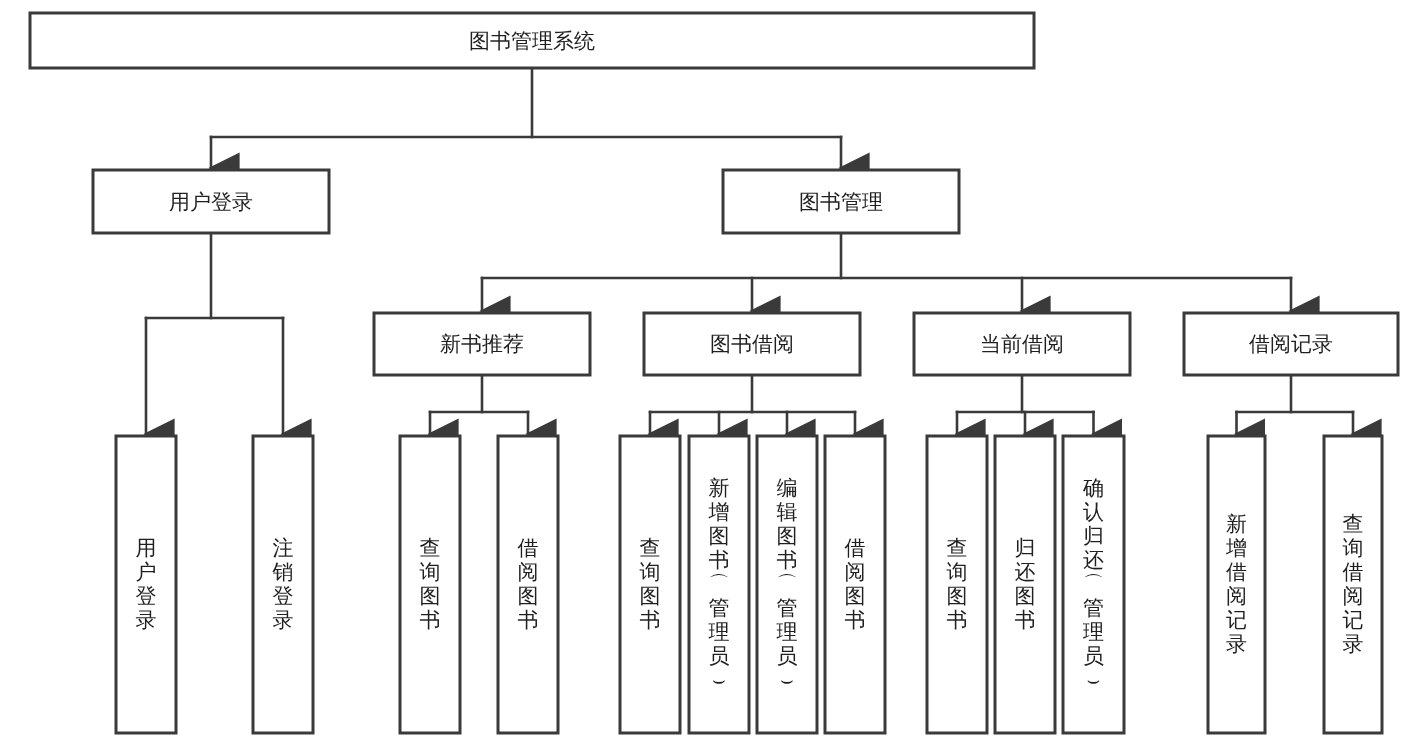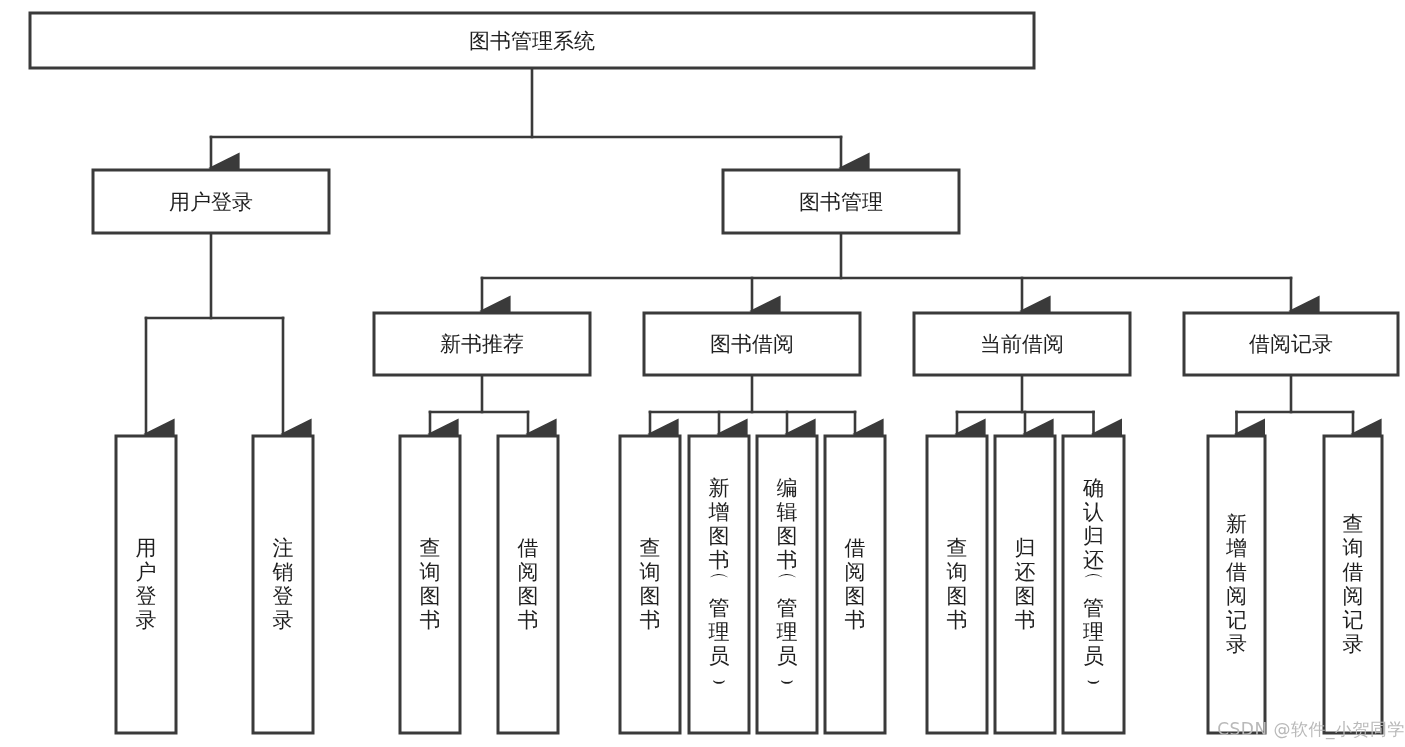--- a/index.html
+++ b/index.html
@@ -188,14 +188,13 @@
         <g>
           <rect x="1196" y="436" width="57" height="297" class="node-box"></rect>
           <text x="1224.5" y="531.22" class="node-label-v"><tspan x="1224.5" dy="0">新</tspan><tspan x="1224.5" dy="24">增</tspan><tspan x="1224.5" dy="24">借</tspan><tspan x="1224.5" dy="24">阅</tspan><tspan x="1224.5" dy="24">记</tspan><tspan x="1224.5" dy="24">录</tspan></text>
         </g>
         <g>
           <rect x="1312" y="436" width="58" height="297" class="node-box"></rect>
           <text x="1341" y="531.22" class="node-label-v"><tspan x="1341" dy="0">查</tspan><tspan x="1341" dy="24">询</tspan><tspan x="1341" dy="24">借</tspan><tspan x="1341" dy="24">阅</tspan><tspan x="1341" dy="24">记</tspan><tspan x="1341" dy="24">录</tspan></text>
         </g>
       </g>
   </svg>
-  <div class="watermark">CSDN @软件_小贺同学</div>
 </div>
 
 </body></html>

